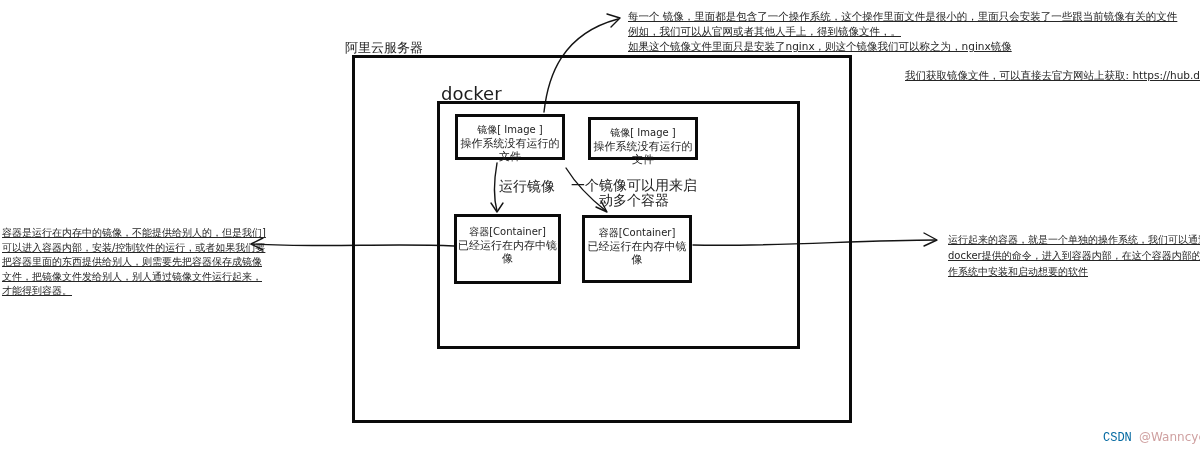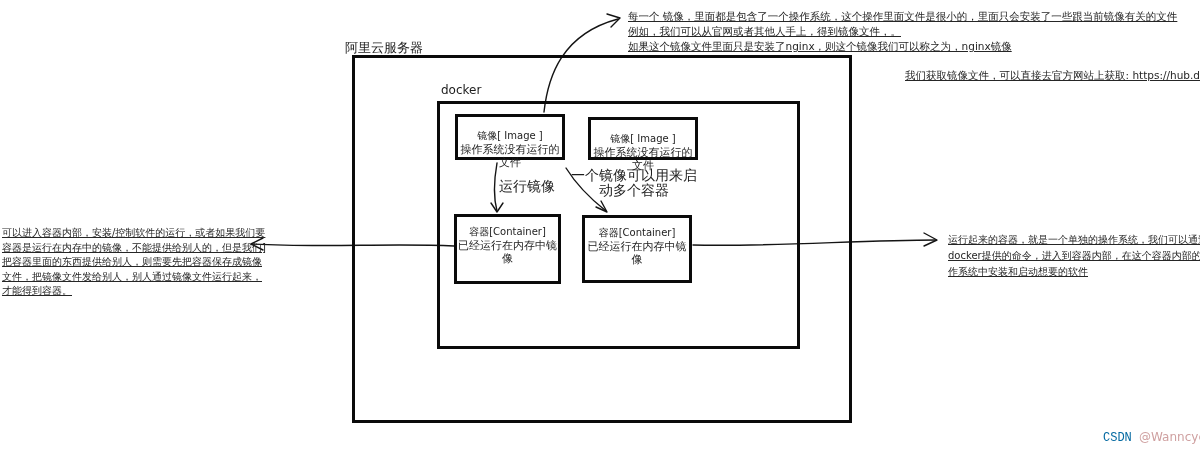--- a/index.html
+++ b/index.html
@@ -33,24 +33,24 @@
   .node {
     position: absolute;
     border: 3px solid #0a0a0a;
     background: #ffffff;
     z-index: 3;
     text-align: center;
     display: flex; flex-direction: column;
   }
   .node .node-title { font-size: 10px; line-height: 14px; }
   .node .node-sub   { font-size: 11px;  line-height: 13px; }
-  .node.image-node { justify-content: space-between; padding-top: 12px; }
+  .node.image-node { justify-content: space-between; padding-top: 6px; }
   .node.container-node { justify-content: space-between; padding: 8px 0 25px 0; }
   .frame-label { position: absolute; z-index: 4; font-size: 13px; }
-  .docker-label { position: absolute; z-index: 4; font-size: 12px; }
+  .docker-label { position: absolute; z-index: 4; font-size: 18px; }
   .edge-label { position: absolute; z-index: 4; font-size: 14px; line-height: 15px; white-space: nowrap; text-align: center; }
   .note { position: absolute; z-index: 4; font-size: 10px; line-height: 14.5px; white-space: nowrap; color: #262626; text-decoration: underline; }
   .note.top-note { font-size: 10.5px; line-height: 15px; }
   .note.right-note { line-height: 16px; }
   .watermark { position: absolute; z-index: 5; font-size: 12px; white-space: nowrap; }
   .watermark .brand { color: #0369a1; font-family: Liberation Mono, monospace; }
   .watermark .user  { color: #cfa0a0; }
 </style>
 </head>
 <body>
@@ -93,36 +93,36 @@
   <div class="node container-node" style="left:454px; top:214px; width:107px; height:70px;">
     <div class="node-title">容器[Container]</div>
     <div class="node-sub">已经运行在内存中镜像</div>
   </div>
   <div class="node container-node" style="left:582px; top:215px; width:110px; height:68px;">
     <div class="node-title">容器[Container]</div>
     <div class="node-sub">已经运行在内存中镜像</div>
   </div>
 
   <div class="edge-label" style="left:499px; top:179px;">运行镜像</div>
-  <div class="edge-label" style="left:571px; top:168px;">
+  <div class="edge-label" style="left:571px; top:178px;">
     <div>一个镜像可以用来启</div>
     <div>动多个容器</div>
   </div>
 
   <div class="note top-note" style="left:628px; top:9px;">
     <div>每一个 镜像，里面都是包含了一个操作系统，这个操作里面文件是很小的，里面只会安装了一些跟当前镜像有关的文件</div>
     <div>例如，我们可以从官网或者其他人手上，得到镜像文件，。</div>
     <div>如果这个镜像文件里面只是安装了nginx，则这个镜像我们可以称之为，nginx镜像</div>
   </div>
 
   <div class="note top-note" style="left:905px; top:68px;">我们获取镜像文件，可以直接去官方网站上获取: https://hub.docker.com/</div>
 
   <div class="note" style="left:2px; top:226px;">
+    <div>容器是运行在内存中的镜像，不能提供给别人的，但是我们]</div>
     <div>可以进入容器内部，安装/控制软件的运行，或者如果我们要</div>
-    <div>容器是运行在内存中的镜像，不能提供给别人的，但是我们]</div>
     <div>把容器里面的东西提供给别人，则需要先把容器保存成镜像</div>
     <div>文件，把镜像文件发给别人，别人通过镜像文件运行起来，</div>
     <div>才能得到容器。</div>
   </div>
 
   <div class="note right-note" style="left:948px; top:232px;">
     <div>运行起来的容器，就是一个单独的操作系统，我们可以通过</div>
     <div>docker提供的命令，进入到容器内部，在这个容器内部的操</div>
     <div>作系统中安装和启动想要的软件</div>
   </div>

